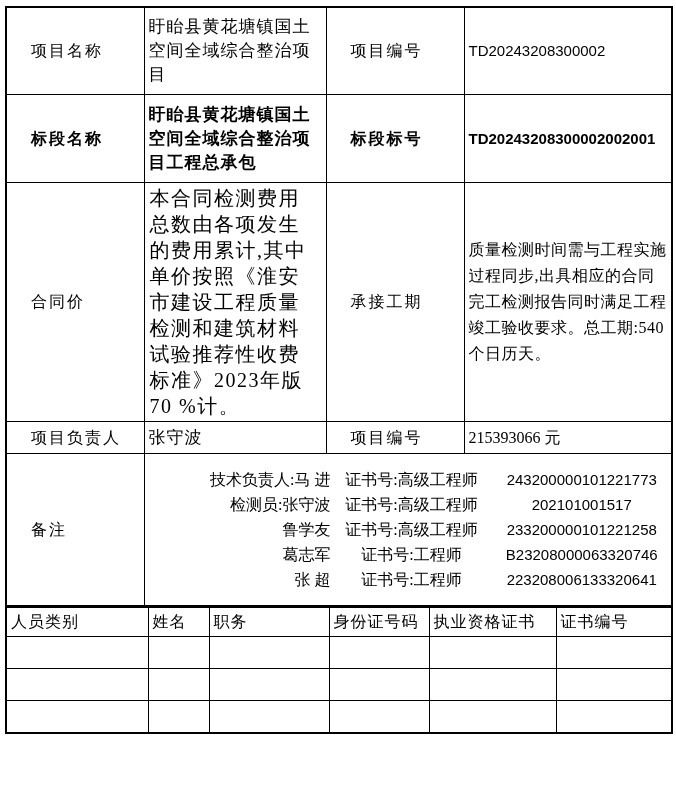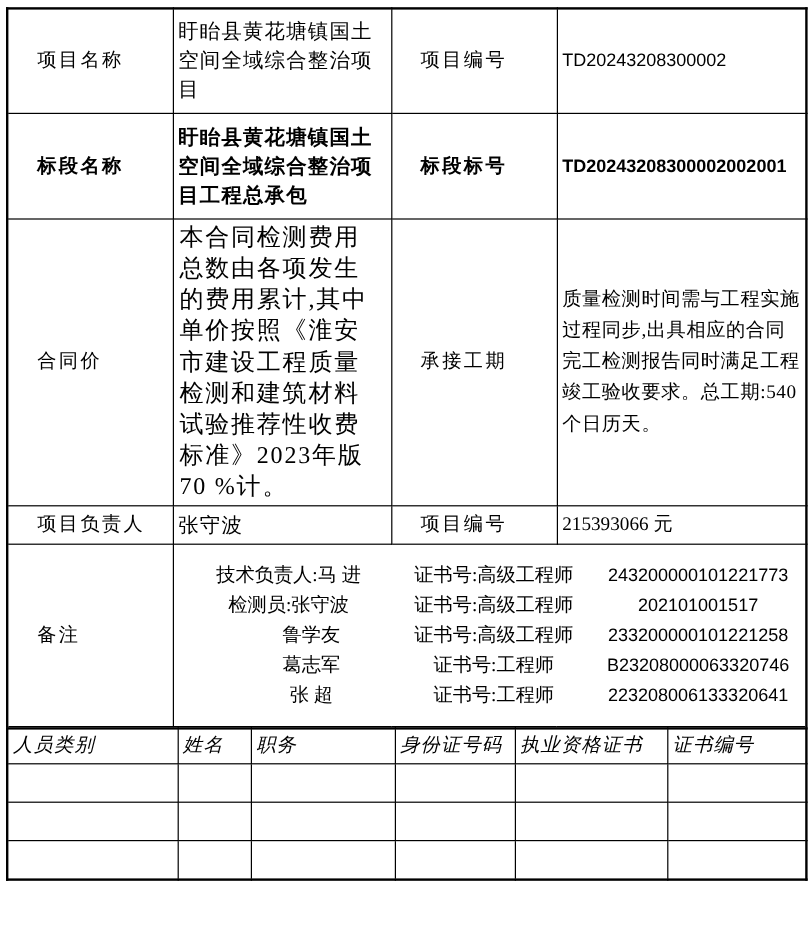--- a/index.html
+++ b/index.html
@@ -14,32 +14,32 @@
   table.personnel{border:2px solid #000;border-top:2px solid #000;}
   td{border:1px solid #000;padding:2px 4px;text-align:left;vertical-align:middle;
      font-size:16px;line-height:24px;overflow:hidden;}
   
   .c1{width:138px;} .c2{width:182px;} .c3{width:138px;} .c4{width:208px;}
   .p1{width:142px;} .p2{width:61px;} .p3{width:120px;} .p4{width:100px;} .p5{width:127px;} .p6{width:116px;}
   
   .h82 td{height:82px;} .h83 td{height:83px;font-weight:bold;} .h50 td{height:50px;}
   .h29 td{height:29px;} .h28 td{height:28px;} .h184 td{height:184px;}
   .h27 td{height:27px;margin-top:26px;} .h139 td{height:139px;}
-  .ph22 td{height:22px;font-style:italic;} .pe27 td{height:27px;}
+  .ph22 td{height:22px;} .pe27 td{height:27px;}
   .lbl{letter-spacing:2px;padding-left:24px;}
   .tight{letter-spacing:1px;}
   .val{font-size:17px;letter-spacing:1px;line-height:24px;}
   .num{font-family:"Liberation Sans","DejaVu Sans",sans-serif;font-size:15px;letter-spacing:0;margin-left:41px;}
   .contract{font-size:20px;letter-spacing:1.5px;line-height:26px;padding:2px 5px;}
   .period{font-size:16px;letter-spacing:0.5px;line-height:26px;margin-top:35px;}
   .scope{font-size:16px;letter-spacing:0.5px;}
   
   td.remark{padding:6px 0 6px 6px;text-align:left;vertical-align:middle;}
   .rline{display:flex;line-height:25px;font-size:16px;}
-  .r-who{width:180px;flex:none;text-align:center;white-space:nowrap;}
+  .r-who{width:180px;flex:none;text-align:right;white-space:nowrap;}
   .r-who.ind{padding-left:38px;width:142px;}
   .r-cert{width:162px;flex:none;text-align:center;white-space:nowrap;}
   .r-num{flex:1;text-align:center;font-family:"Liberation Sans","DejaVu Sans",sans-serif;
          font-size:15px;letter-spacing:0;white-space:nowrap;}
   .phead{letter-spacing:1px;font-size:16px;}
 </style>
 </head>
 <body>
 
 <div class="doc">

